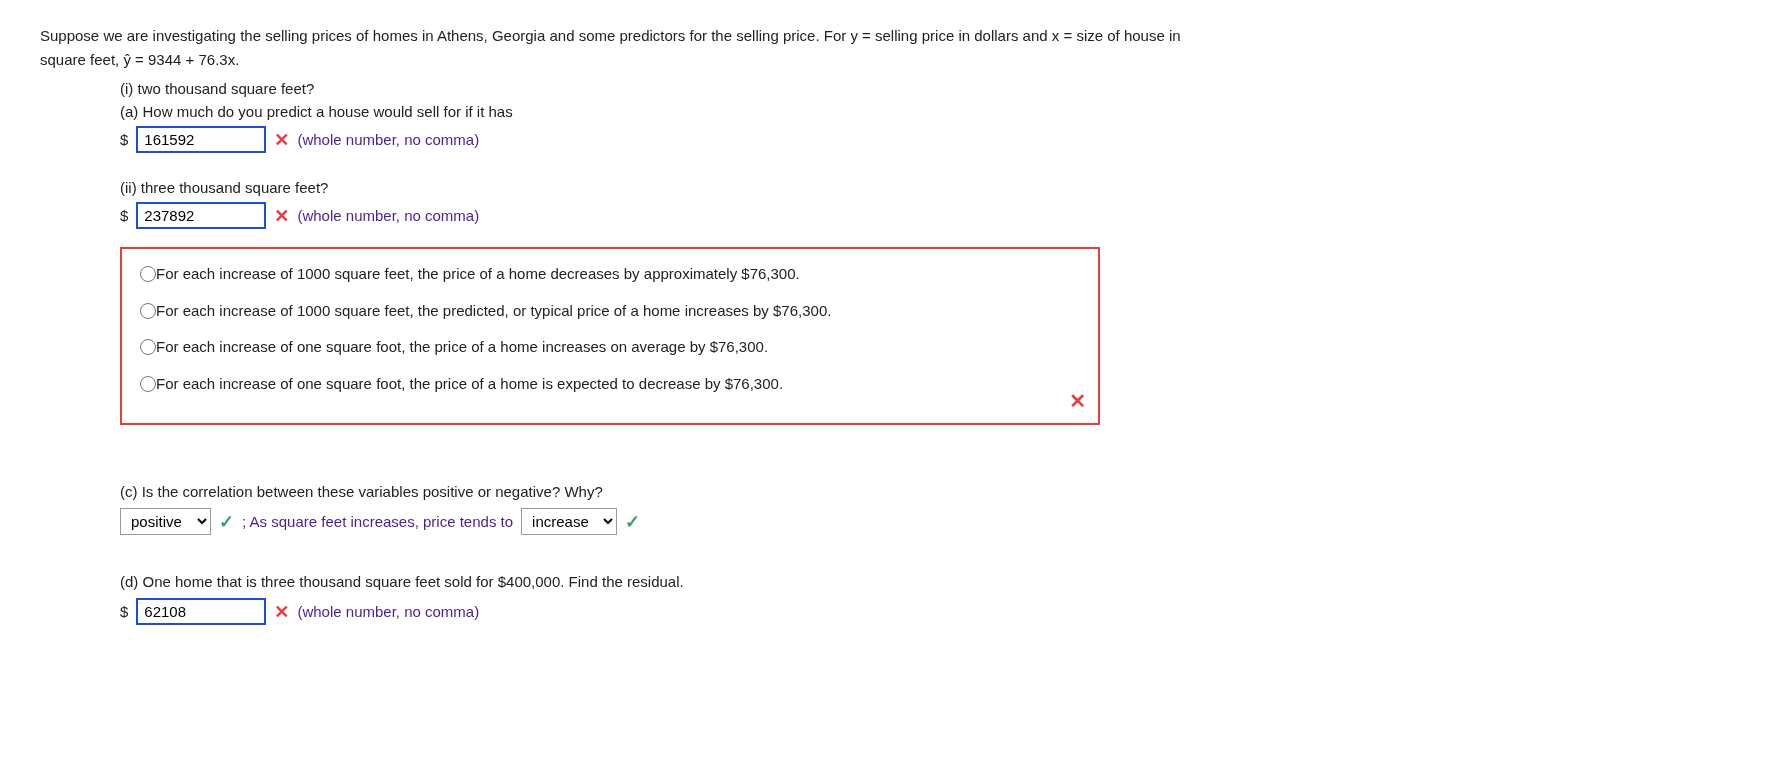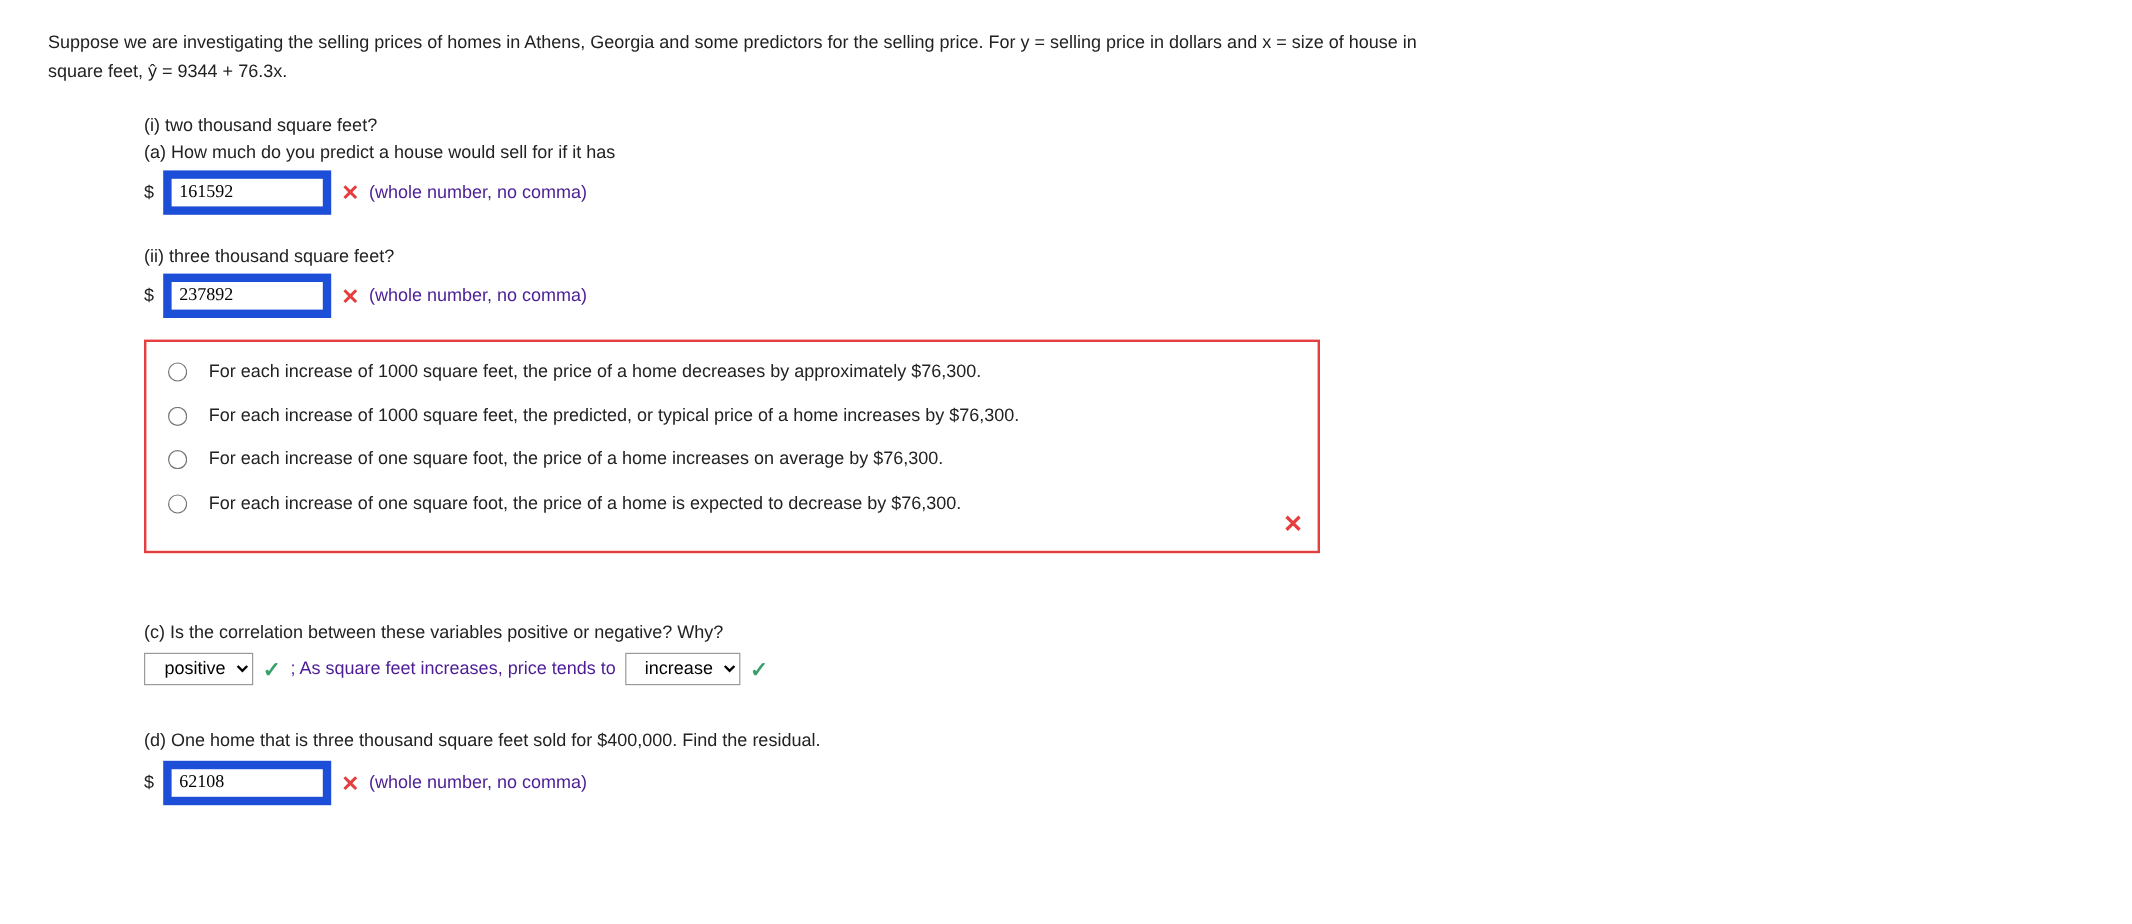--- a/index.html
+++ b/index.html
@@ -13,21 +13,21 @@
       font-size: 15px;
       color: #222;
       background: #fff;
       padding: 24px 40px;
       width: 1777px;
       min-height: 770px;
     }
 
     .intro-text {
       line-height: 1.6;
-      margin-bottom: 24px;
+      margin-bottom: 8px;
       max-width: 1600px;
     }
 
     .section {
       margin-left: 80px;
       margin-bottom: 18px;
     }
 
     .sub-label {
       margin-bottom: 6px;
@@ -38,25 +38,24 @@
       align-items: center;
       gap: 8px;
       margin-bottom: 6px;
     }
 
     .dollar-sign {
       font-size: 15px;
     }
 
     .text-input {
-      border: 7px solid #1d4ed8;
+      border: 2px solid #1d4ed8;
       padding: 3px 6px;
       font-size: 15px;
-      width: 140px;
-      font-family: Liberation Serif, serif;
+      width: 130px;
     }
 
     .red-x {
       color: #e53e3e;
       font-size: 18px;
       font-weight: bold;
     }
 
     .green-check {
       color: #38a169;
@@ -74,21 +73,21 @@
       padding: 14px 18px;
       margin-top: 8px;
       margin-bottom: 8px;
       max-width: 980px;
       position: relative;
     }
 
     .radio-option {
       display: flex;
       align-items: flex-start;
-      gap: 18px;
+      gap: 0;
       margin-bottom: 14px;
     }
 
     .radio-option:last-child {
       margin-bottom: 0;
     }
 
     .radio-input {
       margin-top: 3px;
       width: 16px;
@@ -117,21 +116,20 @@
       gap: 8px;
       margin-top: 6px;
     }
 
     select {
       border: 1px solid #999;
       padding: 3px 6px;
       font-size: 15px;
       background: #fff;
       cursor: pointer;
-      text-align: right;
     }
 
     .section-label {
       margin-bottom: 8px;
     }
 
     .spacer {
       height: 20px;
     }
   </style>

